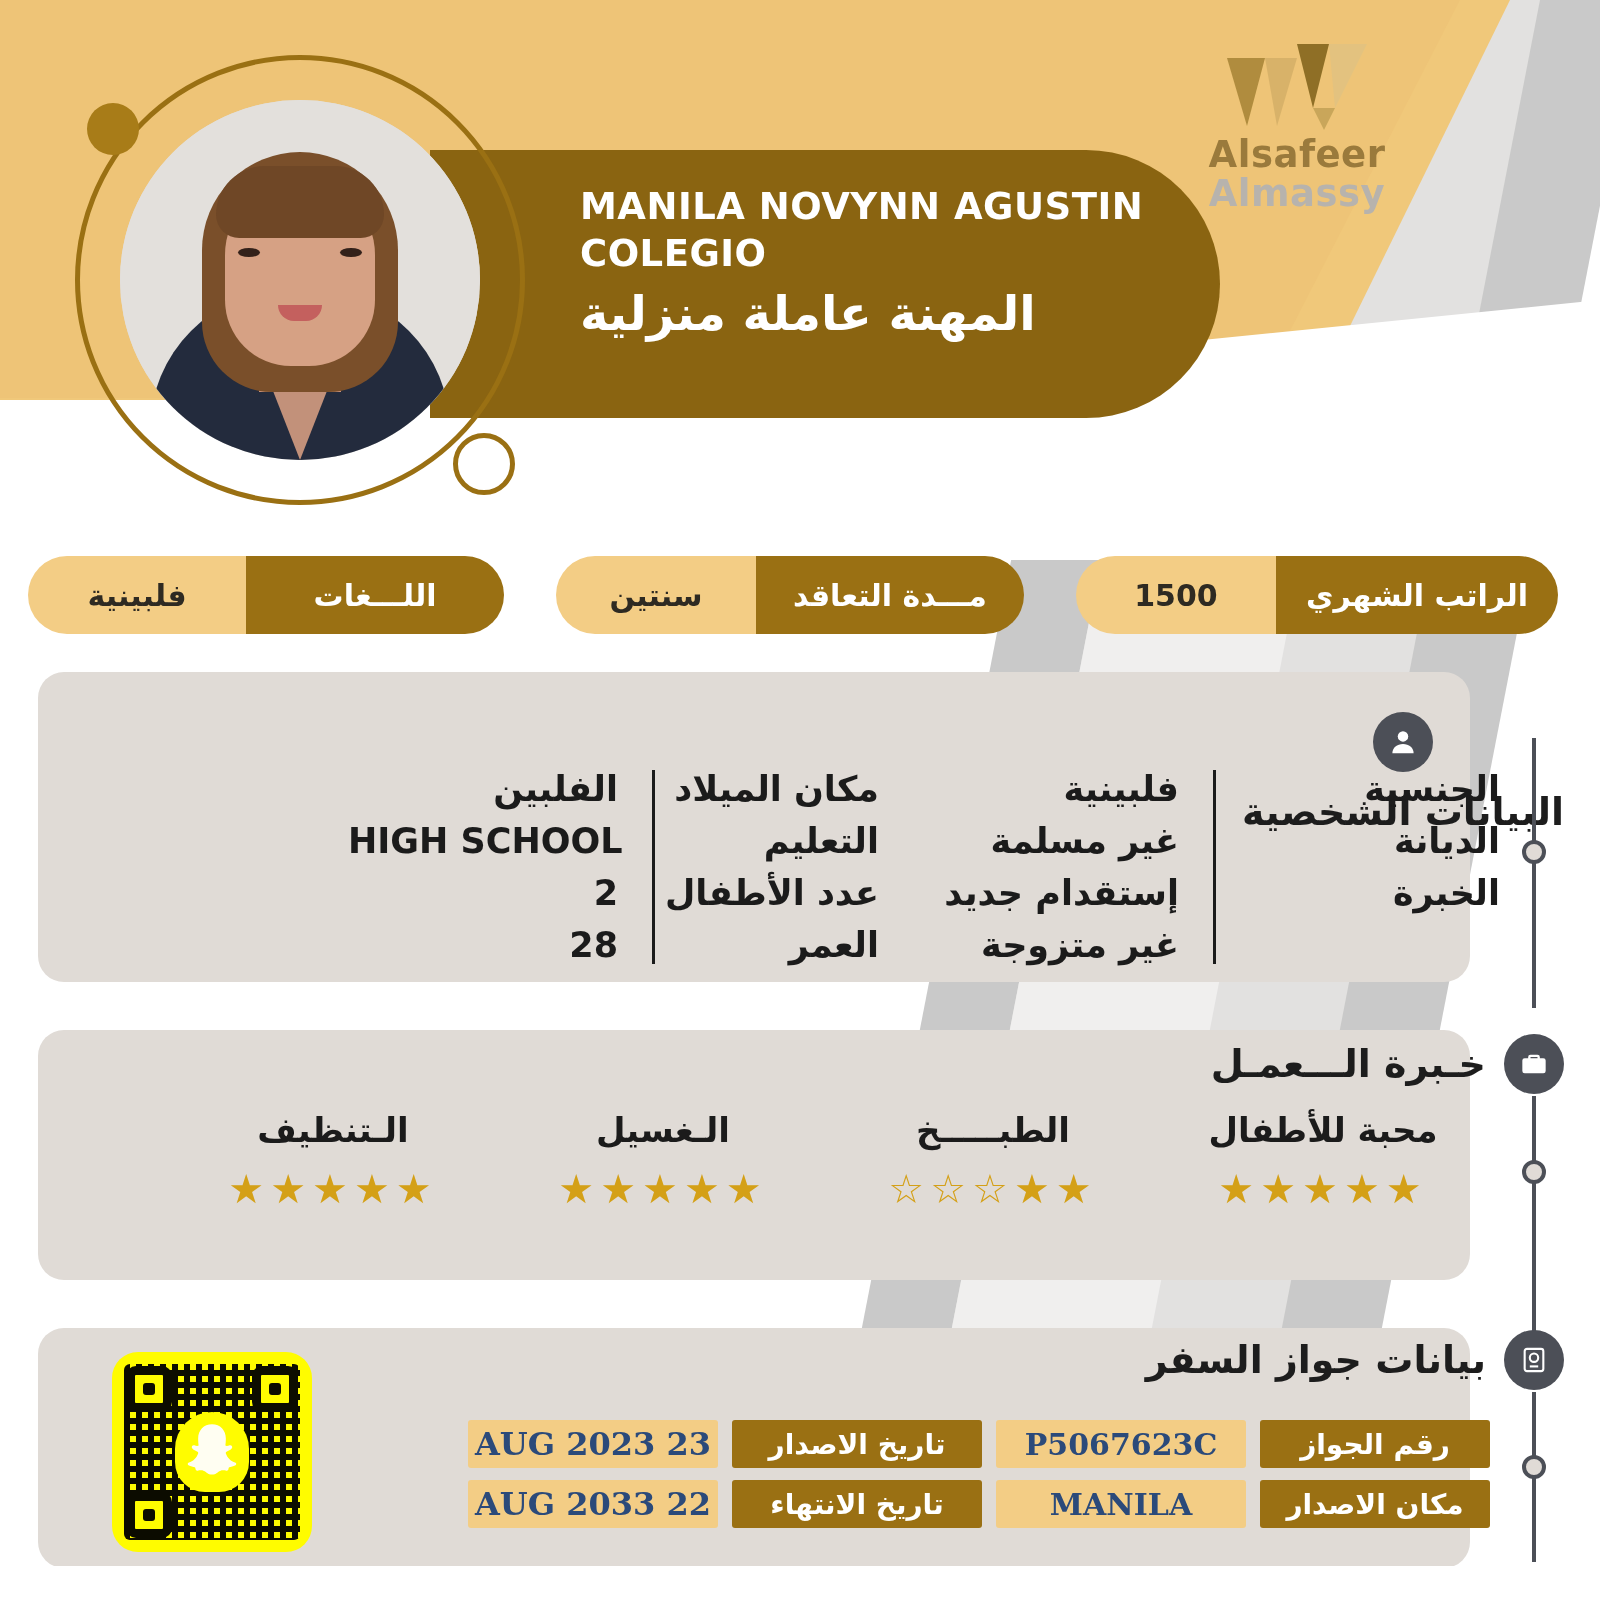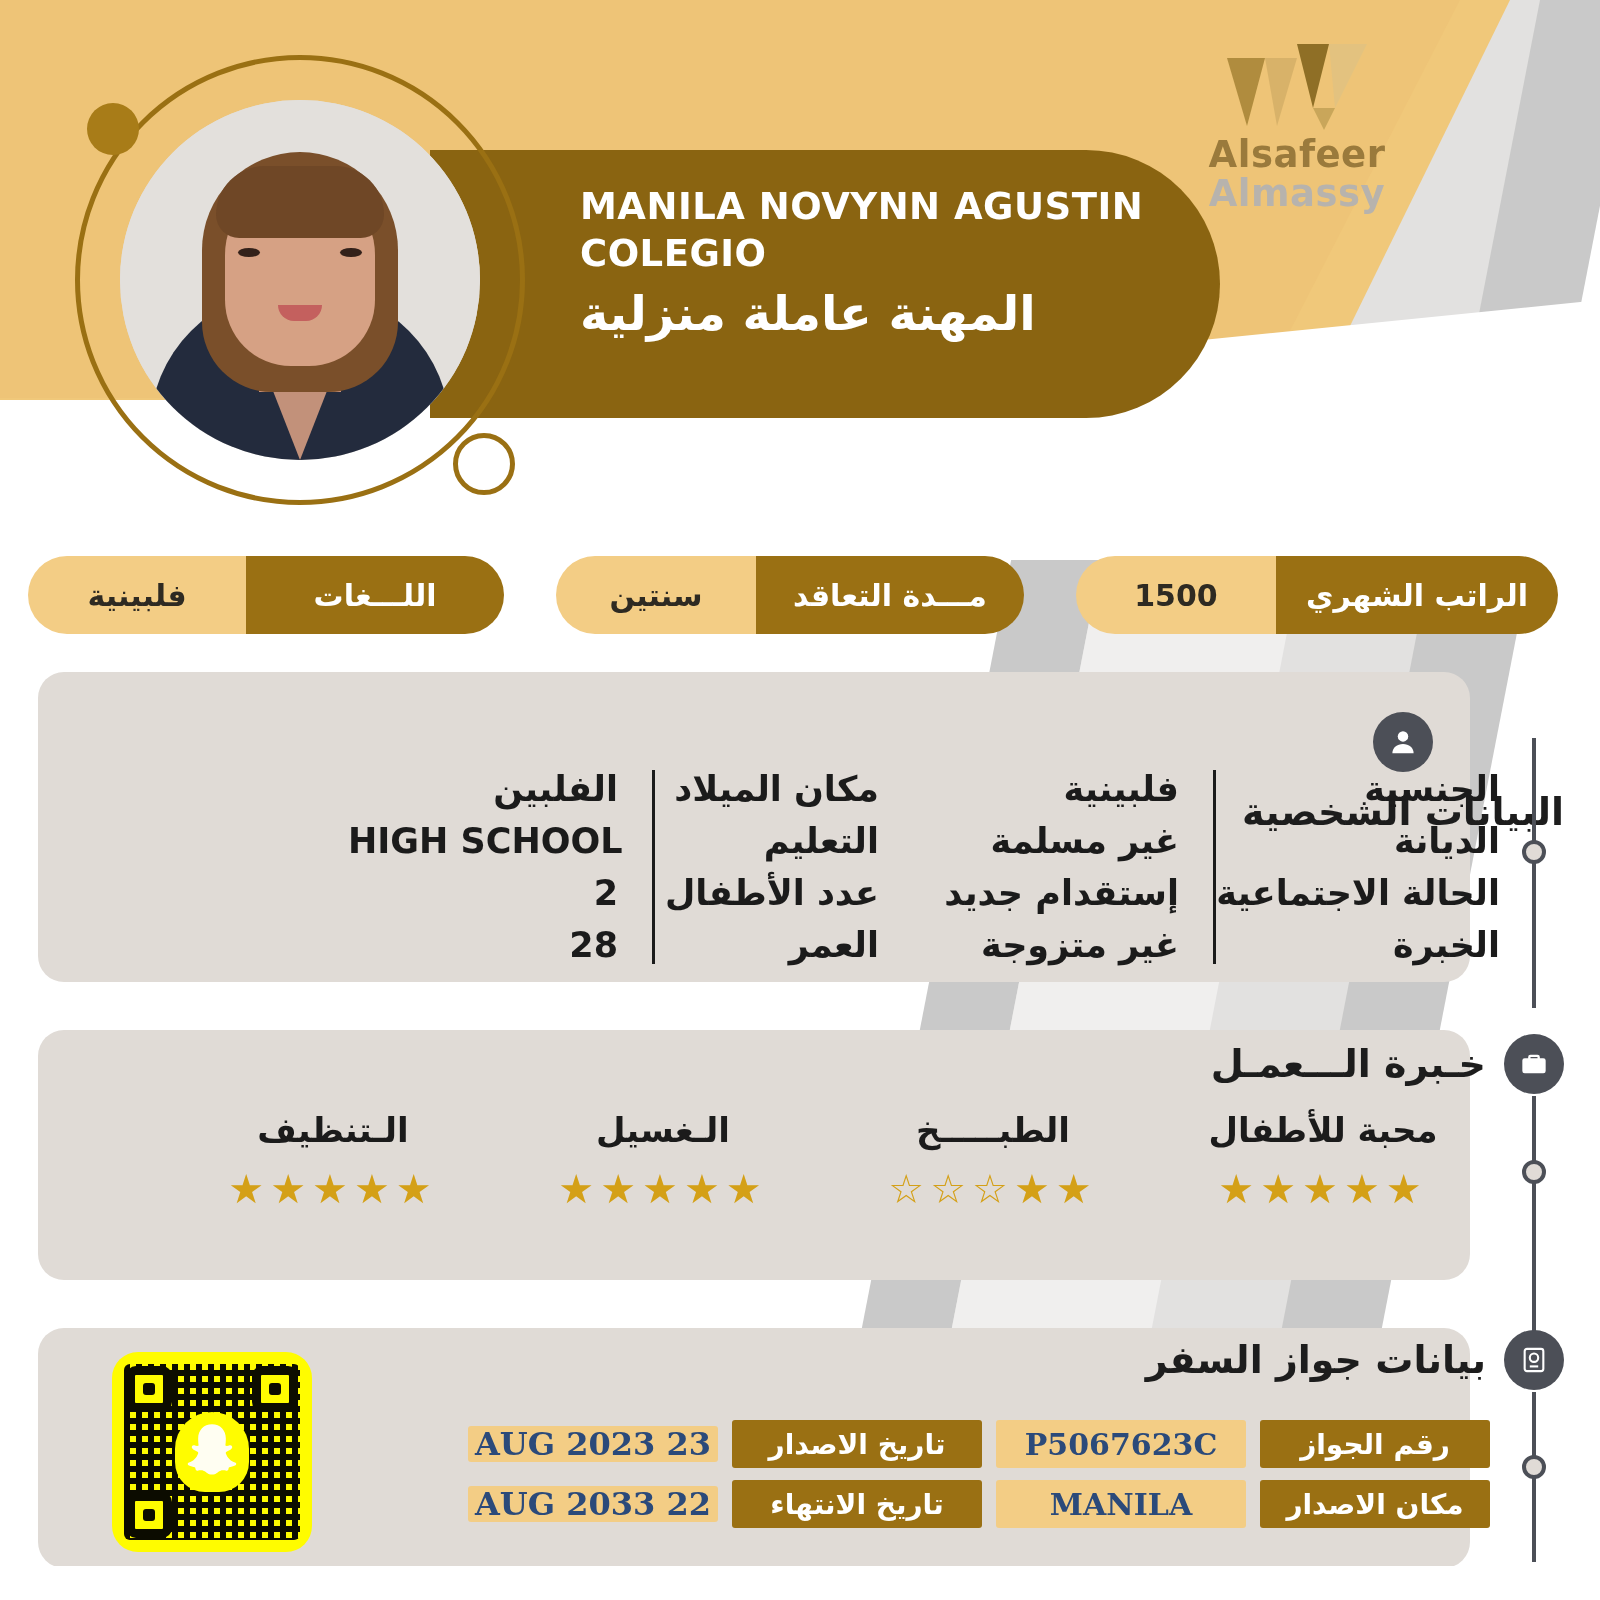--- a/index.html
+++ b/index.html
@@ -331,21 +331,21 @@
   .pp-lab2 {
     background: #9a7013; color: #ffffff;
     font-weight: 800; font-size: 28px;
     width: 250px; height: 48px;
     display: flex; align-items: center; justify-content: center;
     border-radius: 3px;
   }
   .pp-val2 {
     background: #f3cd85; color: #2b4a7a;
     font-weight: 700; font-size: 32px;
-    width: 250px; height: 36px;
+    width: 250px; height: 48px;
     display: flex; align-items: center; justify-content: center;
     border-radius: 3px;
     font-family: "DejaVu Serif", "Liberation Serif", serif;
   }
 
   
   .qr {
     position: absolute; top: 1352px; left: 112px;
     width: 200px; height: 200px;
     background: #fffc00;
@@ -463,21 +463,20 @@
     <div class="txt">البيانات الشخصية</div>
   </div>
   <div class="spine" id="spine-1"></div>
   <div class="spine-dot" id="dot-1"></div>
 
   <div class="pd">
     <div class="pd-col">
       <div class="pd-keys g1-keys">
         <div>الجنسية</div>
         <div>الديانة</div>
-        <div>الحالة الاجتماعية</div>
         <div>الخبرة</div>
       </div>
       <div class="pd-sep"></div>
       <div class="pd-vals g1-vals">
         <div>فلبينية</div>
         <div>غير مسلمة</div>
         <div>إستقدام جديد</div>
         <div>غير متزوجة</div>
       </div>
     </div>

